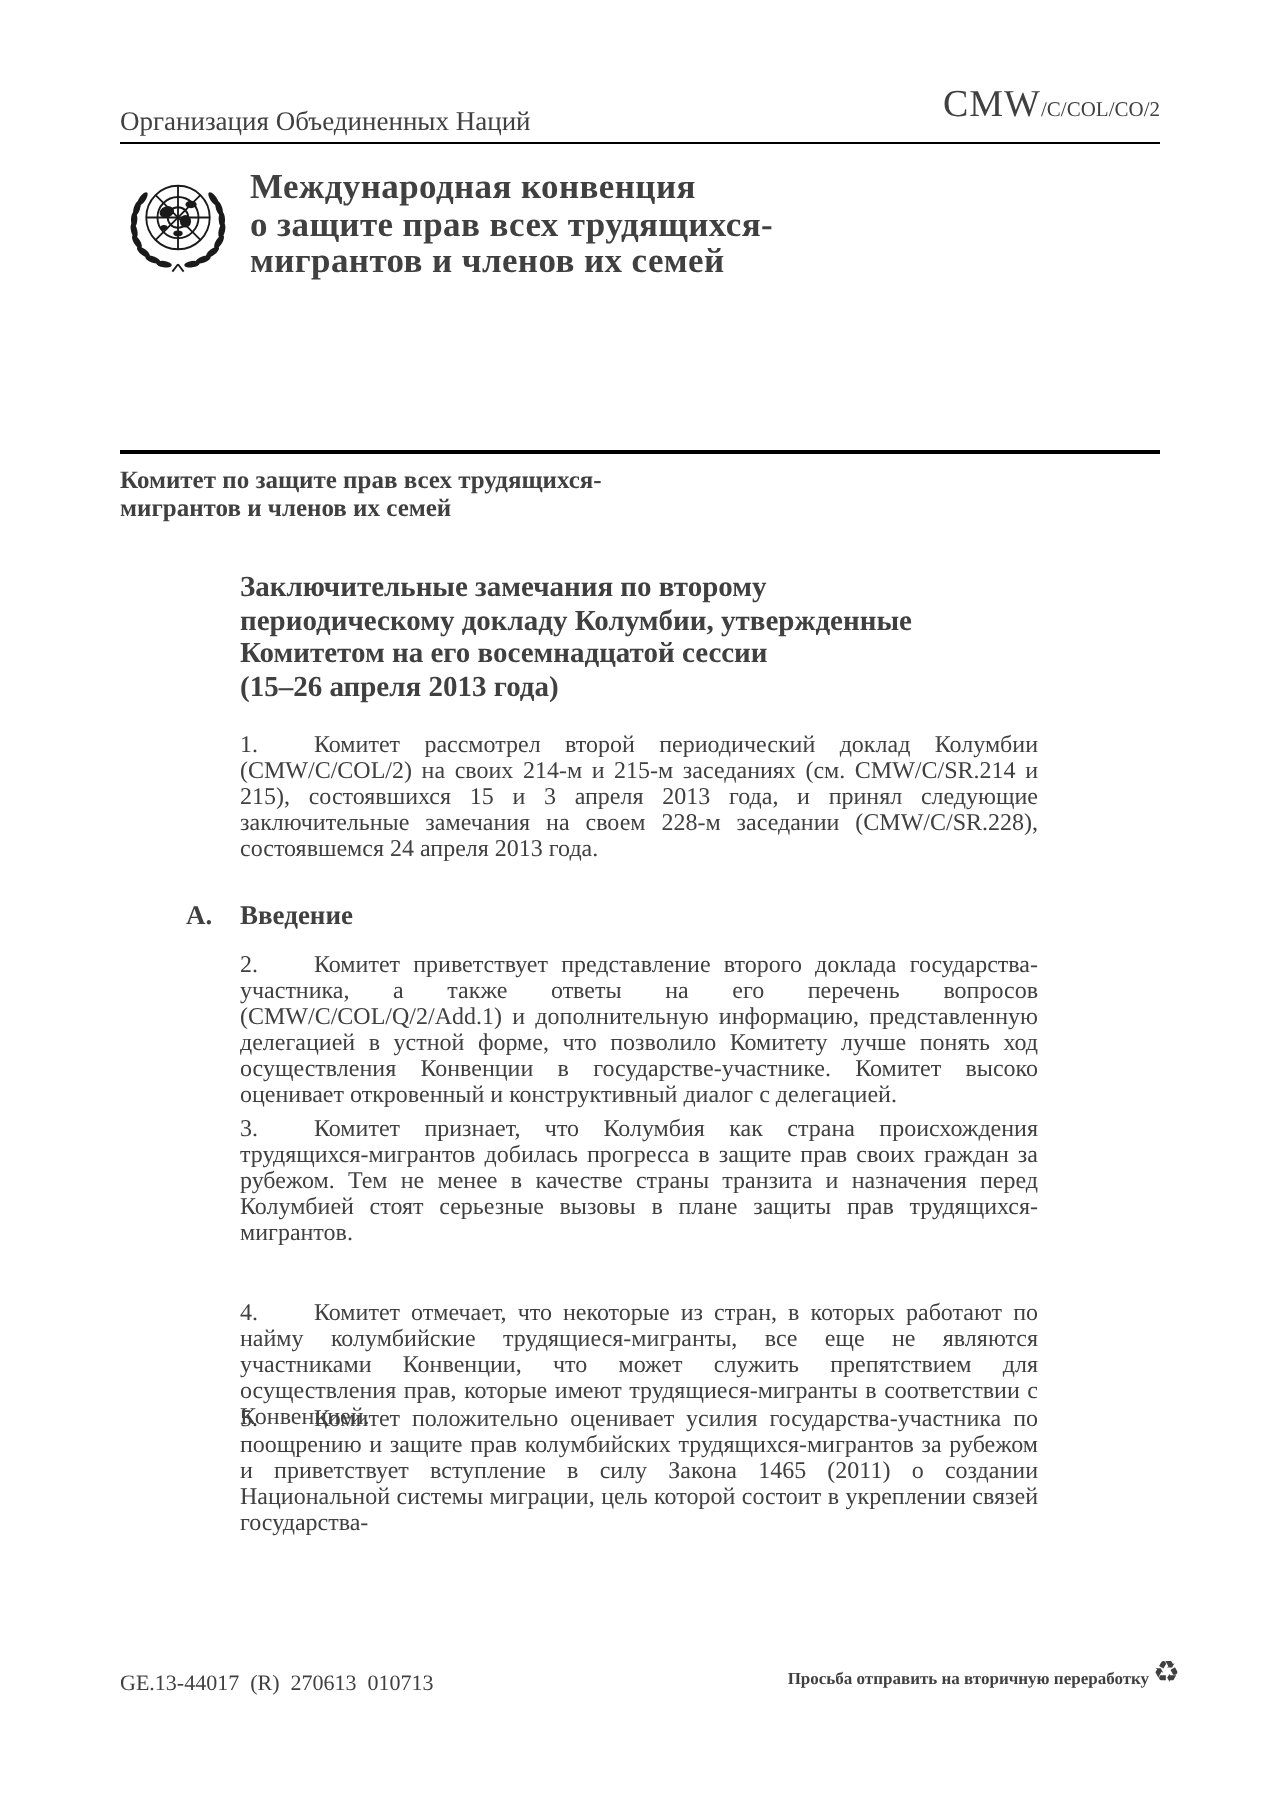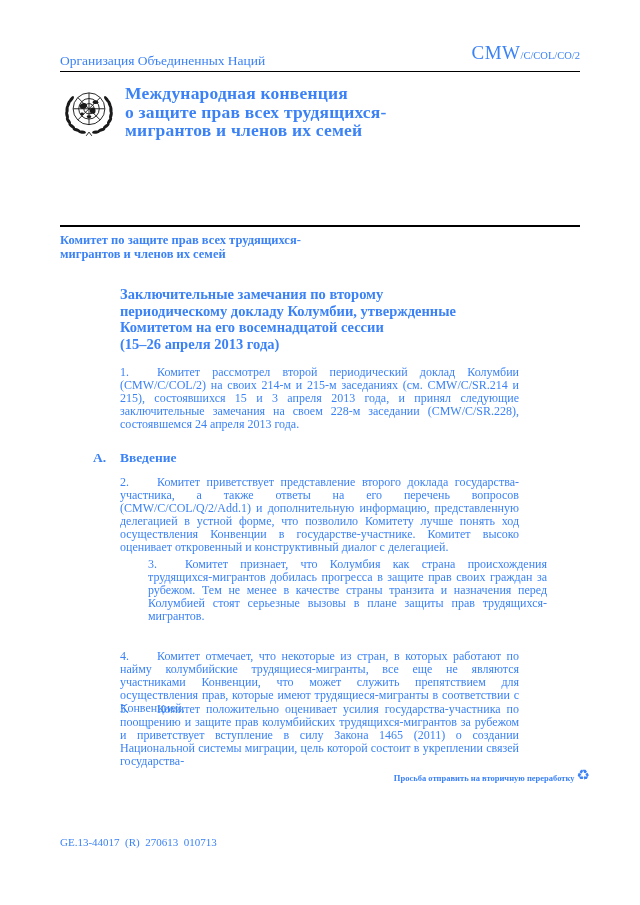--- a/index.html
+++ b/index.html
@@ -1,18 +1,18 @@
 <!DOCTYPE html>
 <html><head>
 <meta charset="utf-8">
 <style>
   html,body { margin:0; padding:0; background:#ffffff; }
   .page {
     position:relative; width:640px; height:905px; background:#fff;
-    font-family:"Liberation Serif", serif; color:#3b82f6; overflow:hidden;
+    font-family:"Liberation Serif", serif; color:#404040; overflow:hidden;
   }
   .org-name { position:absolute; left:60px; top:53px; font-size:13.5px; }
   .doc-symbol { position:absolute; right:60px; top:42px; display:flex; align-items:baseline; }
   .sym-main { font-size:19px; letter-spacing:0.5px; }
   .sym-suffix { font-size:10.5px; }
   .rule-1 { position:absolute; left:60px; right:60px; top:71px; border-top:1.5px solid #000; }
   .emblem { position:absolute; left:61px; top:85px; width:56px; height:55px; }
   .mast-title {
     position:absolute; left:125px; top:84px; font-weight:bold;
     font-size:17.5px; line-height:18.6px; white-space:pre-line; letter-spacing:0.2px;
@@ -26,30 +26,30 @@
   .doc-title {
     position:absolute; left:120px; top:286px; font-weight:bold;
     font-size:14.5px; line-height:16.6px; white-space:pre-line;
   }
   .para {
     position:absolute; left:120px; width:399px; font-size:12px;
     line-height:13.1px; text-align:justify;
   }
   .p1 { top:366px; }
   .p2 { top:476px; }
-  .p3 { top:558px;margin-left:28px; }
+  .p3 { top:558px; }
   .p4 { top:650px; }
   .p5 { top:703px; }
   .pnum { display:inline-block; width:37px; }
   .sec-heading { position:absolute; left:93px; font-weight:bold; font-size:13.5px; }
   .sec-a { top:450px; }
   .sec-b { top:686px; }
   .sec-letter { display:inline-block; width:27px; }
   .footer-ref { position:absolute; left:60px; top:836px; font-size:11px; white-space:pre; }
-  .footer-recycle { position:absolute; right:50px; top:768px; display:flex; align-items:flex-start; }
+  .footer-recycle { position:absolute; right:50px; top:829px; display:flex; align-items:flex-start; }
   .recycle-text { font-weight:bold; font-size:8.5px; padding-top:5px; }
   .recycle-icon { font-size:15px; line-height:15px; font-family:"DejaVu Sans", sans-serif; margin-left:2px; }
   svg .ln { fill:none; stroke:#1a1a1a; stroke-width:1; }
   svg .blob { fill:#1a1a1a; }
 </style>
 </head>
 <body>
 
 <div class="page">
 

